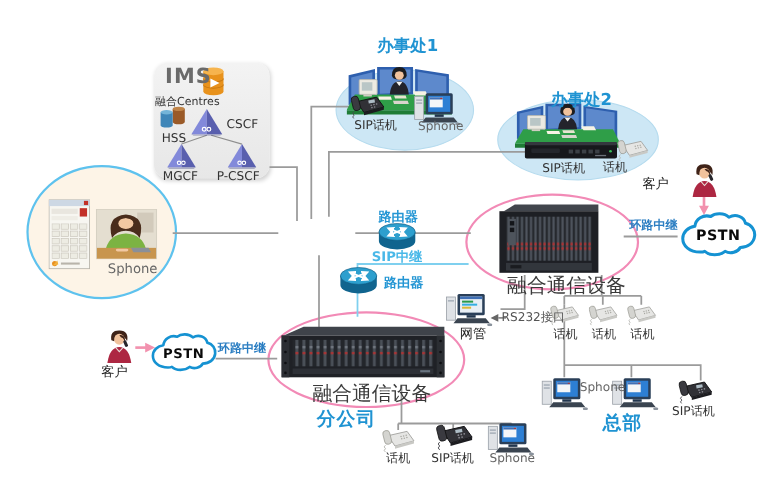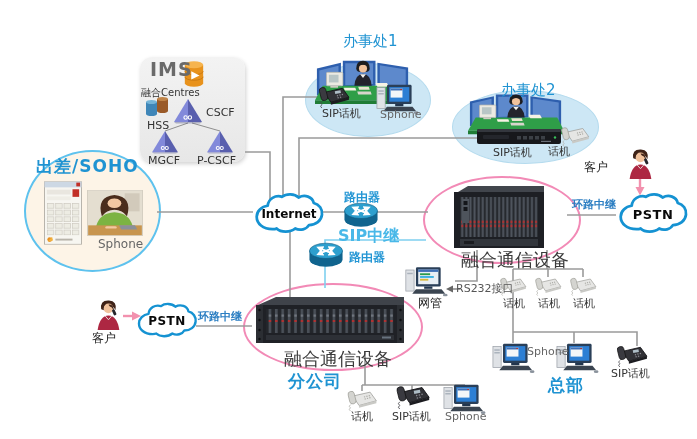--- a/index.html
+++ b/index.html
@@ -8,24 +8,24 @@
   .ell{position:absolute;border-radius:50%;z-index:1;}
   .ell.blue{background:#cde7f5;border:1px solid #b5dbee;}
   .ell.pink{background:#ffffff;border:2px solid #f28ab6;}
   .ell.cream{background:#fdf4e7;border:2px solid #5ec2ee;}
   .imsbox{position:absolute;z-index:1;background:linear-gradient(#f3f3f3,#e7e7e7);
           border-radius:12px;box-shadow:1px 2px 4px rgba(0,0,0,.18);}
   .lines{position:absolute;inset:0;z-index:2;pointer-events:none;}
   .dev{position:absolute;z-index:3;}
   .lbl{position:absolute;z-index:4;font-size:11px;color:#333;white-space:nowrap;line-height:1.1;}
   .lbl.gray{color:#666;}
-  .lbl.t-blue{font-size:15px;font-weight:normal;color:#1f93d2;}
+  .lbl.t-blue{font-size:15px;font-weight:bold;color:#1f93d2;}
   .lbl.big-blue{font-size:17px;font-weight:bold;color:#1f93d2;letter-spacing:1px;}
   .lbl.router{font-size:12px;font-weight:bold;color:#2496d4;}
-  .lbl.siptrunk{font-size:16px;color:#49b8e8;font-weight:bold;text-align:right;}
+  .lbl.siptrunk{font-size:12px;color:#49b8e8;font-weight:bold;text-align:right;}
   .lbl.looptrunk{font-size:11px;font-weight:bold;color:#2b7ec2;}
   .lbl.equip{font-size:18px;color:#3a3a3a;}
   .lbl.ims-title{font-size:19px;font-weight:bold;color:#6a6a6a;letter-spacing:1px;}
   .lbl.tiny{font-size:10px;}
   .cloud{position:absolute;z-index:3;}
   .cloud svg{position:absolute;inset:0;width:100%;height:100%;}
   .cloud span{position:absolute;inset:0;display:flex;align-items:center;justify-content:center;
               font-weight:bold;color:#0a0a0a;z-index:1;}
 </style>
 </head>
@@ -332,35 +332,28 @@
     </svg>
   <svg class="dev" viewBox="0 0 84 19" style="left:477px;top:127px;width:84px;height:19px">
       <use href="#sym-iad"></use>
     </svg>
   <span class="lbl" style="left:493px;top:147px">SIP话机</span>
   <svg class="dev" viewBox="0 0 40 28" style="left:561px;top:125px;width:30px;height:22px">
       <use href="#sym-phone-a"></use>
     </svg>
   <span class="lbl" style="left:548px;top:146px">话机</span>
 
-  <span class="lbl big-blue" style="left:36px;top:157px">出差/SOHO</span>
   <svg class="dev" viewBox="0 0 40 67" style="left:44px;top:180px;width:38px;height:66px">
       <use href="#sym-softphone"></use>
     </svg>
   <svg class="dev" viewBox="0 0 49 56" style="left:87px;top:190px;width:56px;height:46px" preserveAspectRatio="none">
       <use href="#sym-photo"></use>
     </svg>
   <span class="lbl gray" style="left:98px;top:238px;font-size:12px">Sphone</span>
 
-  <div class="cloud" style="left:250px;top:192px;width:78px;height:44px">
-    <svg viewBox="0 0 104 64">
-        <use href="#sym-cloud"></use>
-      </svg>
-    <span style="font-size:12px">Internet</span>
-  </div>
   <span class="lbl router" style="left:344px;top:191px">路由器</span>
   <svg class="dev" viewBox="0 0 60 44" style="left:342px;top:202px;width:38px;height:26px">
       <use href="#sym-router"></use>
     </svg>
   <span class="lbl siptrunk" style="left:338px;top:227px">SIP中继</span>
   <svg class="dev" viewBox="0 0 60 44" style="left:307px;top:242px;width:38px;height:26px">
       <use href="#sym-router"></use>
     </svg>
   <span class="lbl router" style="left:349px;top:251px">路由器</span>
 

